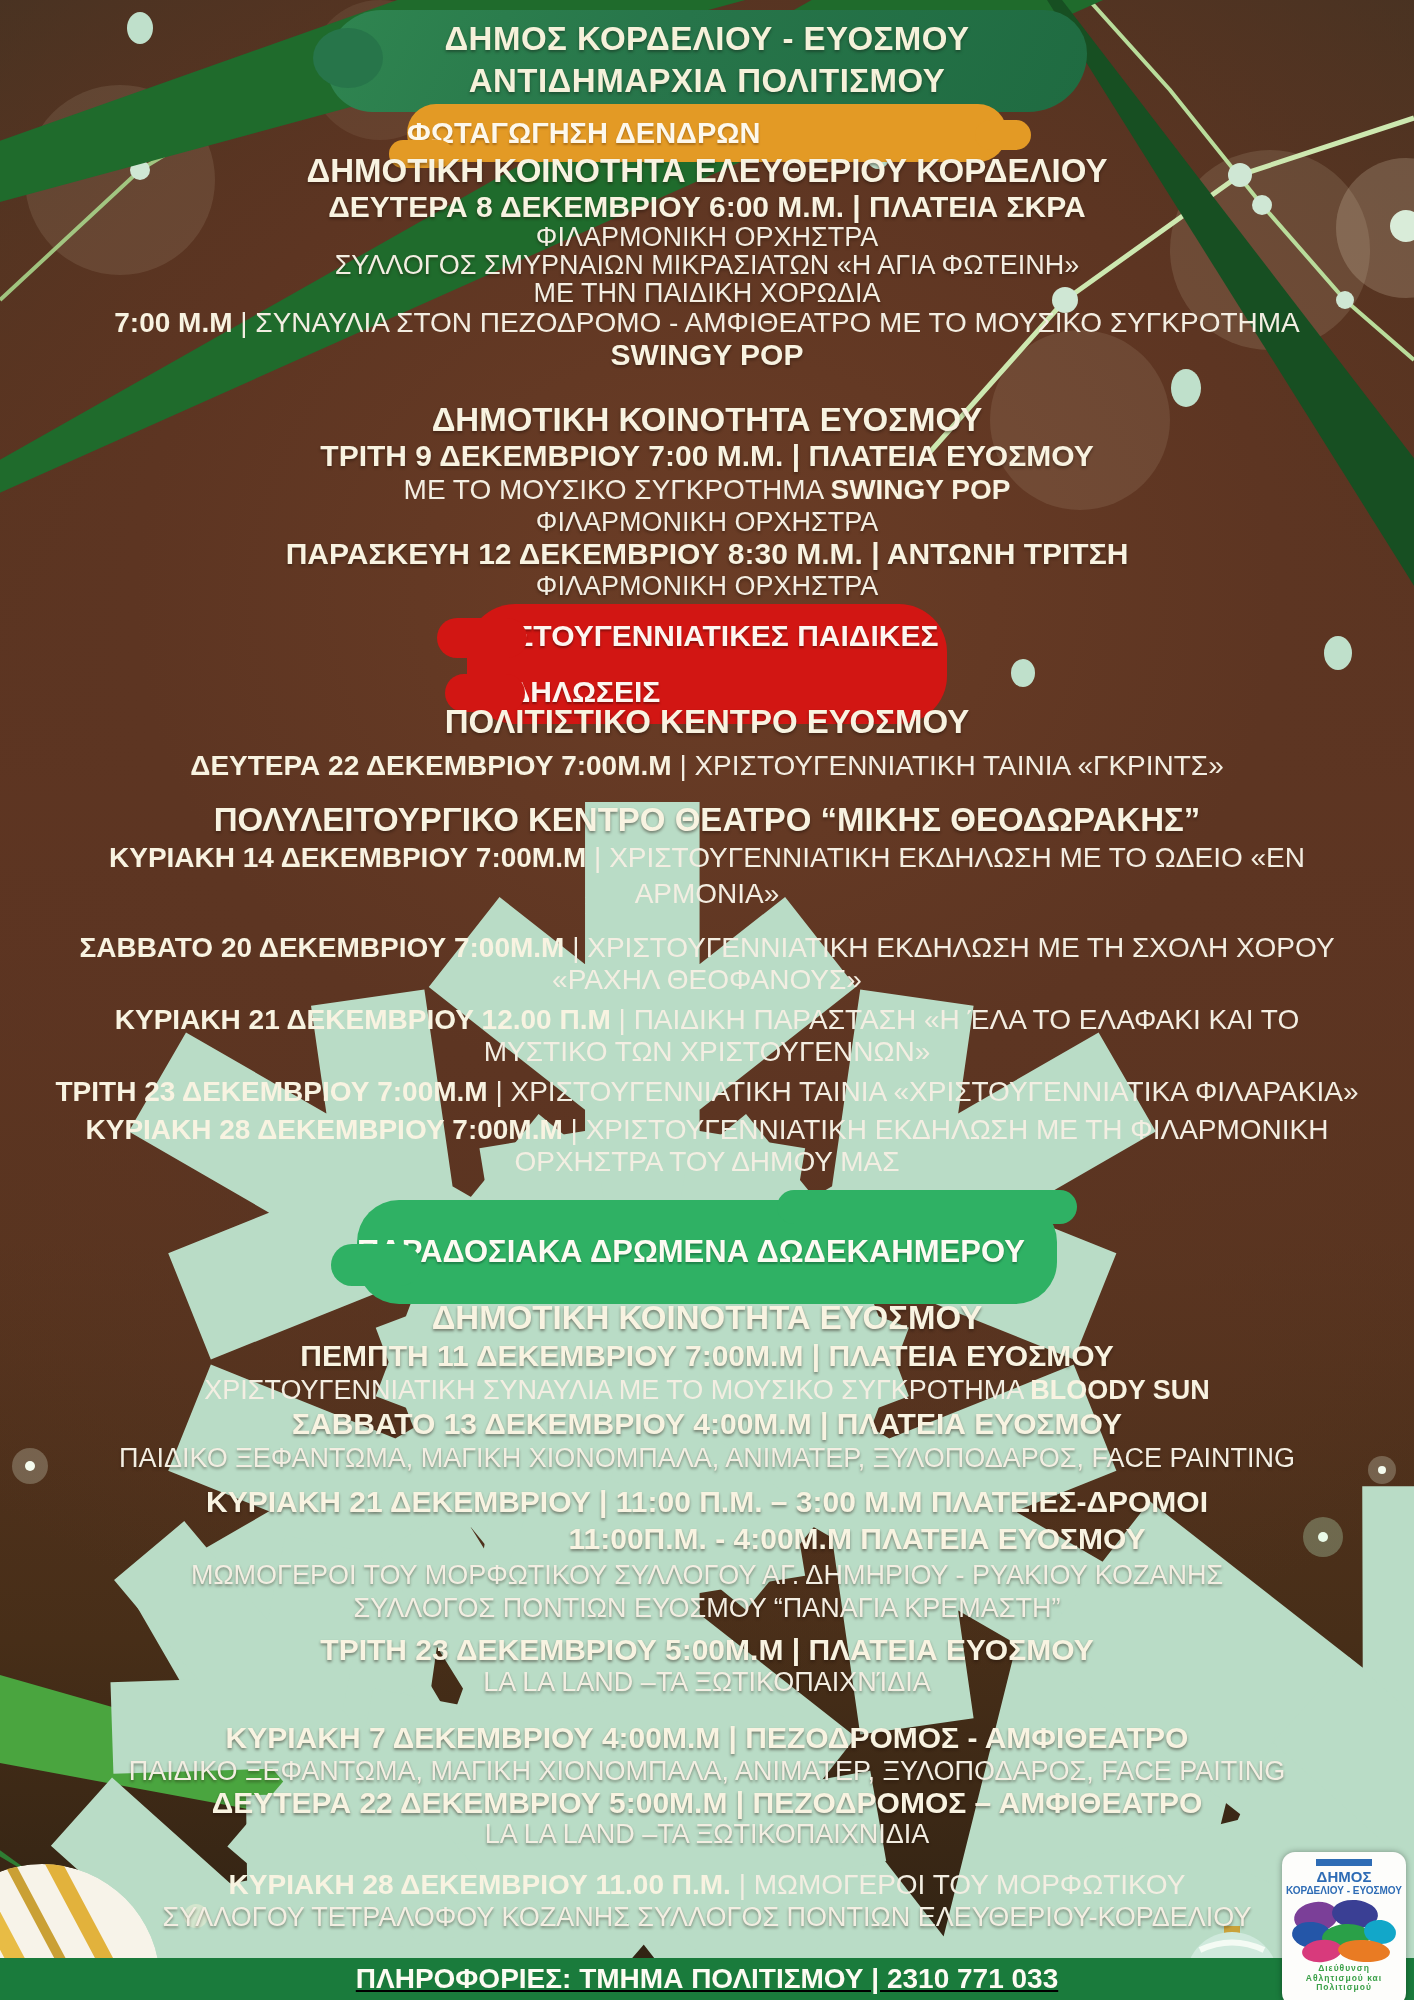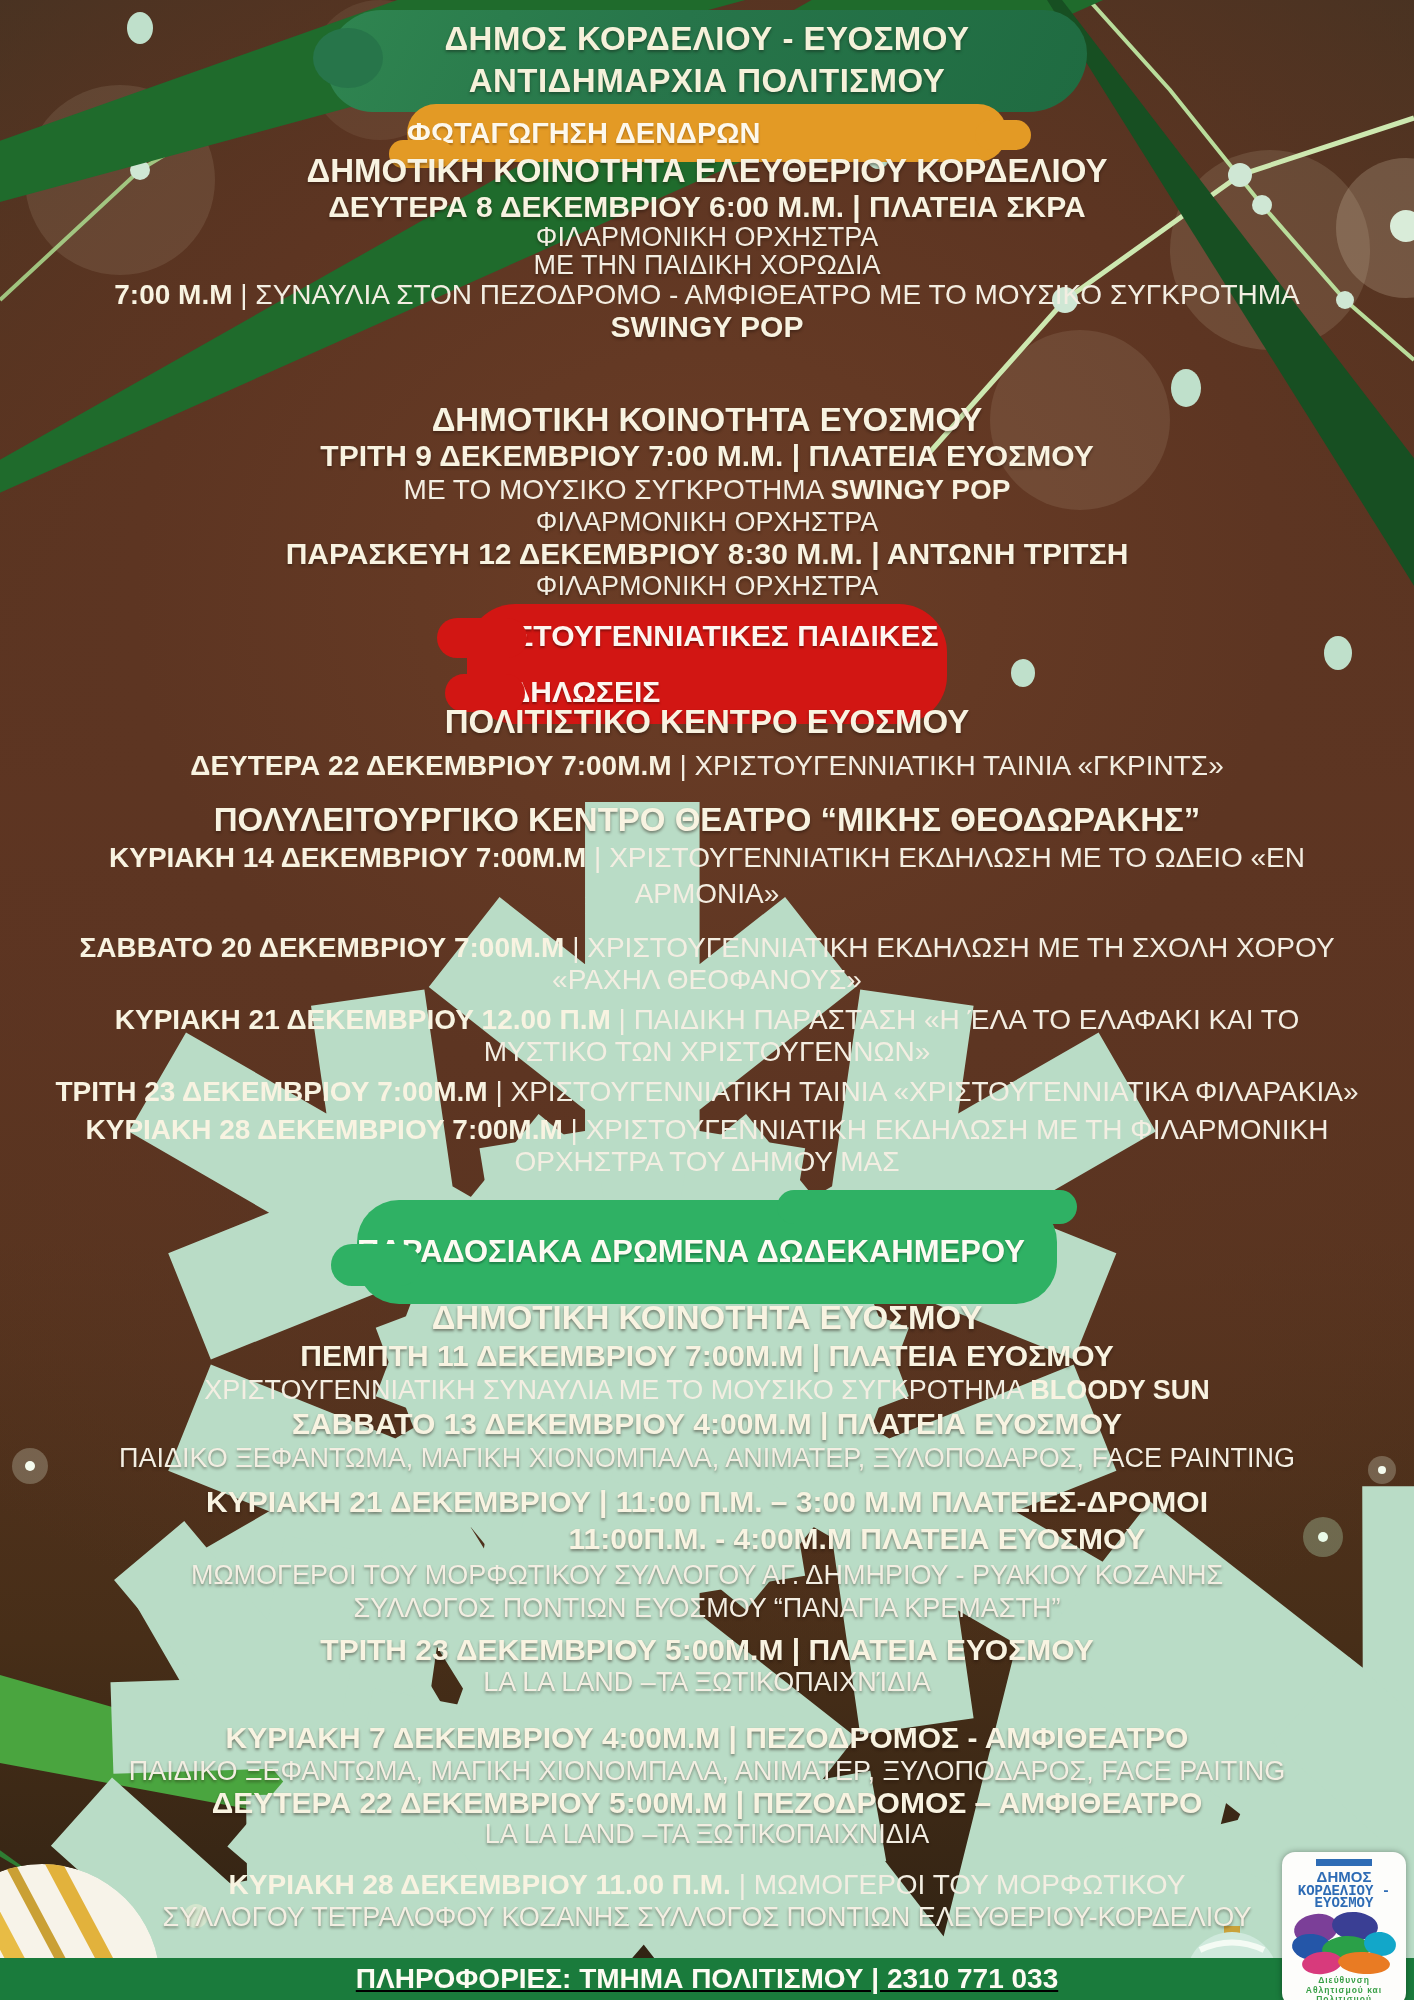--- a/index.html
+++ b/index.html
@@ -49,21 +49,21 @@
   .banner-green::after{content:"";position:absolute;right:-20px;top:-10px;width:300px;height:34px;background:#2fb164;border-radius:20px;}
   .banner-green .bl{line-height:104px;font-size:31px;font-weight:bold;color:#fdfbf2;text-shadow:0 2px 2px rgba(15,80,45,.5);}
   
   .footer{position:absolute;left:0;bottom:0;width:100%;height:42px;background:#1a7b3c;z-index:3;text-align:center;text-decoration:underline;}
   .footer .fl{line-height:42px;font-size:28px;font-weight:bold;color:#fdfbf2;}
   
   .logo-card{position:absolute;right:8px;top:1852px;width:124px;height:154px;background:#fdfdfb;
     border-radius:13px;z-index:4;text-align:center;overflow:hidden;box-shadow:0 0 6px rgba(0,0,0,.35);}
   .logo-bar{width:56px;height:7px;background:#2e6cb5;margin:7px auto 3px;}
   .logo-l1{font-size:15px;font-weight:bold;color:#2e6cb5;line-height:16px;}
-  .logo-l2{font-size:14px;font-weight:bold;color:#2e6cb5;line-height:12px;font-family:Liberation Mono, monospace;}
+  .logo-l2{font-size:10px;font-weight:bold;color:#2e6cb5;line-height:12px;}
   .logo-fig{position:relative;width:104px;height:62px;margin:3px auto 2px;}
   .logo-fig span{position:absolute;border-radius:50%;}
   .f1{left:2px;top:2px;width:44px;height:30px;background:#7b3f98;transform:rotate(-8deg);}
   .f2{left:40px;top:0;width:46px;height:28px;background:#3a3f94;transform:rotate(5deg);}
   .f3{left:0px;top:22px;width:40px;height:26px;background:#2456a8;transform:rotate(6deg);}
   .f4{left:30px;top:24px;width:48px;height:26px;background:#2aa048;transform:rotate(-4deg);}
   .f5{left:72px;top:20px;width:32px;height:24px;background:#12a7c9;transform:rotate(8deg);}
   .f6{left:10px;top:40px;width:40px;height:22px;background:#d83a7c;transform:rotate(-6deg);}
   .f7{left:46px;top:40px;width:52px;height:22px;background:#e97b23;transform:rotate(4deg);}
   .logo-dept{font-size:8.5px;line-height:9.5px;color:#3aa048;font-weight:bold;letter-spacing:1px;}
@@ -217,20 +217,21 @@
 
   <div class="badge-or">
     <div class="bl">ΦΩΤΑΓΩΓΗΣΗ ΔΕΝΔΡΩΝ</div>
   </div>
 
   <div class="blk" style="top:151px">
     <div class="inner">
       <div class="h lh40">ΔΗΜΟΤΙΚΗ ΚΟΙΝΟΤΗΤΑ ΕΛΕΥΘΕΡΙΟΥ ΚΟΡΔΕΛΙΟΥ</div>
       <div class="b lh32">ΔΕΥΤΕΡΑ 8 ΔΕΚΕΜΒΡΙΟΥ 6:00 Μ.Μ.  |  ΠΛΑΤΕΙΑ ΣΚΡΑ</div>
       <div class="r lh28">ΦΙΛΑΡΜΟΝΙΚΗ ΟΡΧΗΣΤΡΑ</div>
+      <div class="r lh28">ΣΥΛΛΟΓΟΣ ΣΜΥΡΝΑΙΩΝ ΜΙΚΡΑΣΙΑΤΩΝ  «Η ΑΓΙΑ ΦΩΤΕΙΝΗ»</div>
       <div class="r lh28">ΜΕ ΤΗΝ ΠΑΙΔΙΚΗ ΧΟΡΩΔΙΑ</div>
       <div class="lh32" style="font-size:28px"><span class="evd">7:00 Μ.Μ</span><span class="evr"> | ΣΥΝΑΥΛΙΑ ΣΤΟΝ ΠΕΖΟΔΡΟΜΟ - ΑΜΦΙΘΕΑΤΡΟ ΜΕ ΤΟ ΜΟΥΣΙΚΟ ΣΥΓΚΡΟΤΗΜΑ</span></div>
       <div class="b lh32">SWINGY POP</div>
     </div>
   </div>
 
   <div class="blk" style="top:400px">
     <div class="inner">
       <div class="h lh40">ΔΗΜΟΤΙΚΗ ΚΟΙΝΟΤΗΤΑ ΕΥΟΣΜΟΥ</div>
       <div class="b lh32">ΤΡΙΤΗ 9 ΔΕΚΕΜΒΡΙΟΥ  7:00 Μ.Μ.  |  ΠΛΑΤΕΙΑ ΕΥΟΣΜΟΥ</div>

